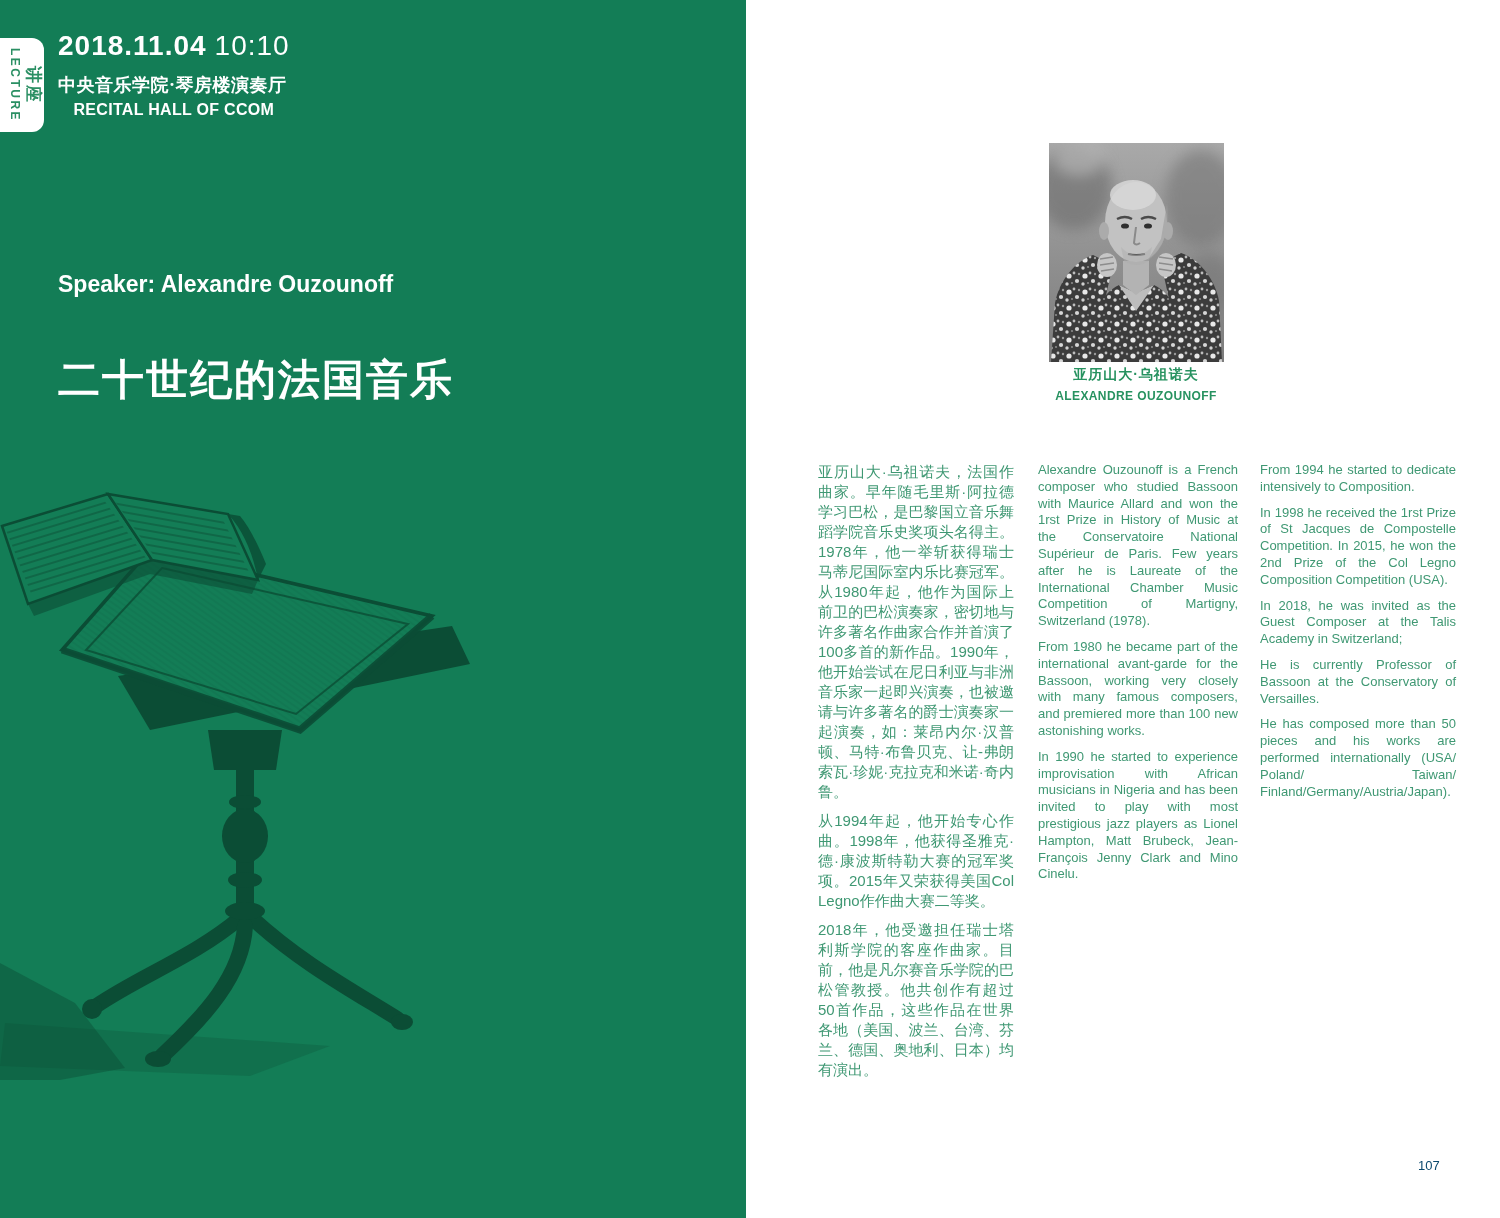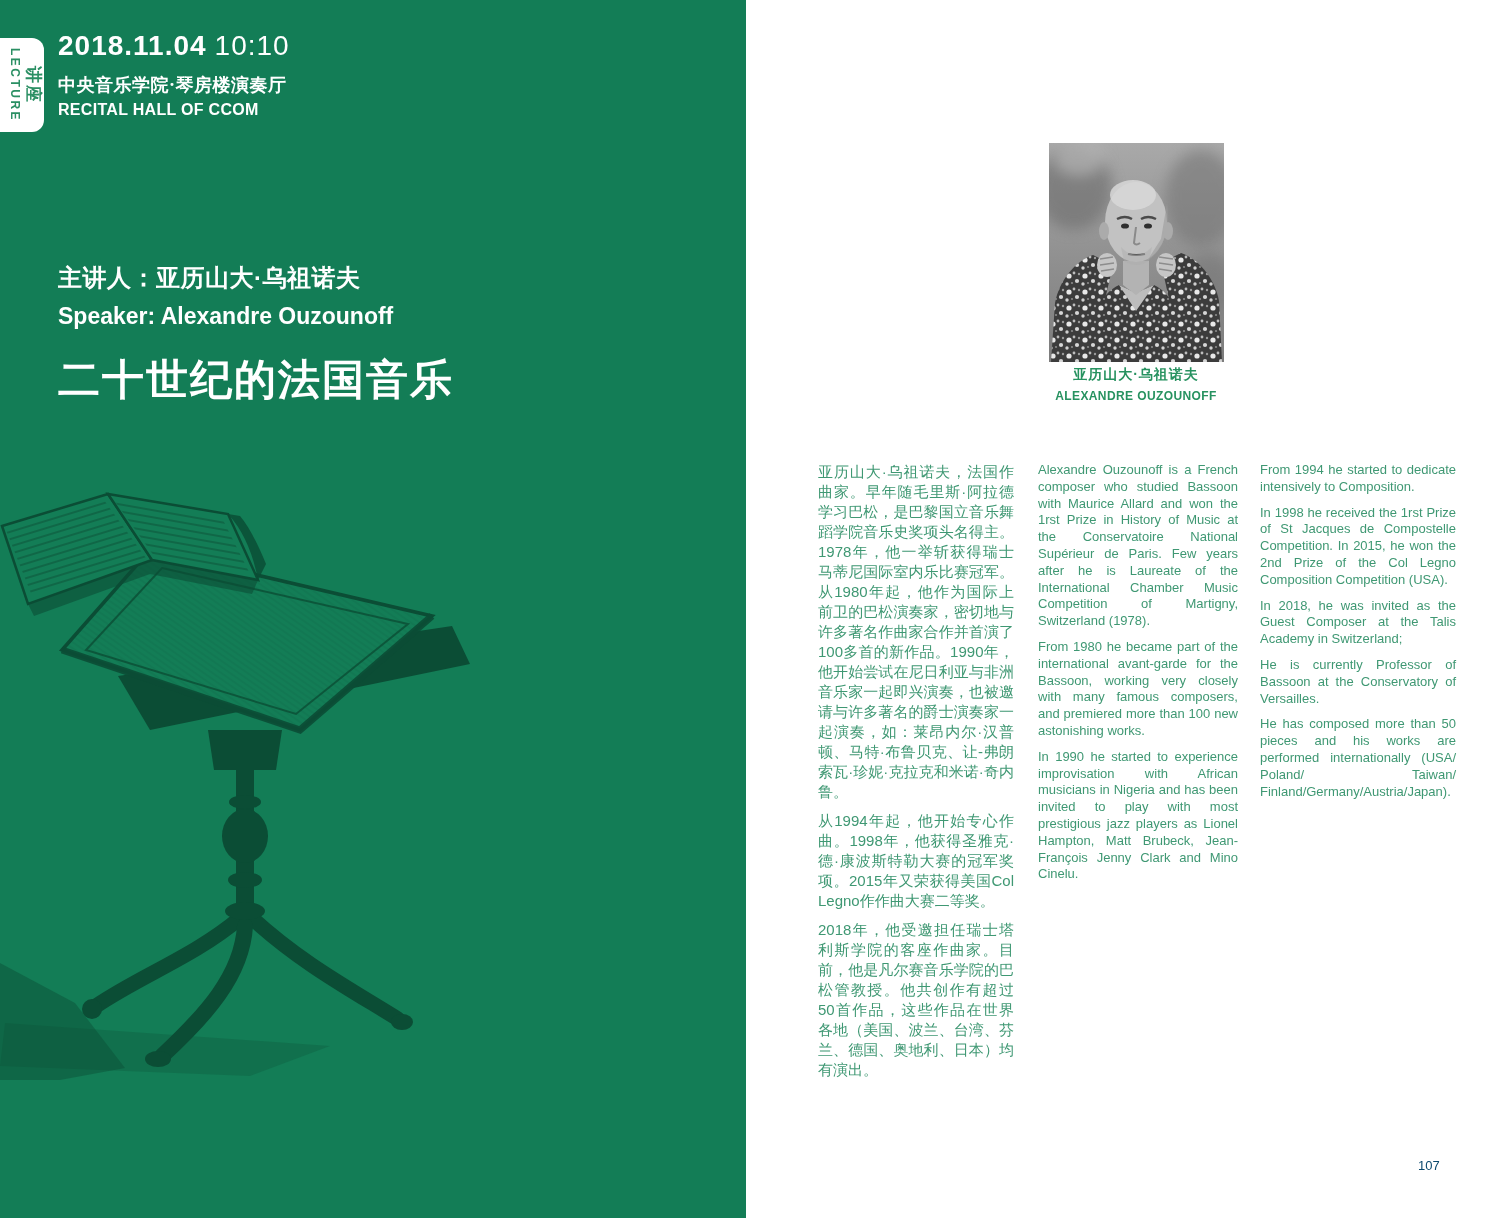--- a/index.html
+++ b/index.html
@@ -13,21 +13,21 @@
        border-radius:0 12px 12px 0;}
   .tab-inner{position:absolute;left:-25px;top:25px;width:94px;height:44px;
        transform:rotate(90deg);text-align:center;color:#2a8f63;}
   .tab-cn{display:block;font-size:17px;font-weight:bold;line-height:22px;letter-spacing:2px;}
   .tab-en{display:block;font-size:12px;font-weight:bold;line-height:15px;letter-spacing:2.5px;}
   .head-block{position:absolute;left:58px;top:30px;color:#ffffff;}
   .date-line{font-size:28px;letter-spacing:1px;}
   .date-strong{font-weight:800;}
   .time{font-weight:400;margin-left:8px;}
   .venue-cn{font-size:18px;font-weight:bold;margin-top:11px;letter-spacing:0.5px;font-family:Liberation Serif, serif;}
-  .venue-en{font-size:16px;font-weight:bold;margin-top:4px;letter-spacing:0.3px;}
+  .venue-en{font-size:16px;font-weight:bold;margin-top:4px;letter-spacing:0.3px;text-align:center;}
   .speaker-block{position:absolute;left:58px;top:262px;color:#ffffff;}
   .speaker-cn{font-size:24px;font-weight:bold;letter-spacing:0.5px;}
   .speaker-en{font-size:23px;font-weight:bold;margin-top:9px;}
   .title-block{position:absolute;left:58px;top:352px;color:#ffffff;}
   .title-cn{font-size:42px;font-weight:bold;letter-spacing:2px;}
   .title-en{font-size:31px;font-weight:bold;margin-top:16px;}
   .title-en .sup{font-size:16px;vertical-align:top;position:relative;top:-3px;}
   .illustration{position:absolute;left:0;top:468px;width:500px;height:612px;}
   
   .right-panel{position:absolute;left:746px;top:0;width:754px;height:1218px;background:#ffffff;}
@@ -59,21 +59,20 @@
 
     <div class="head-block">
       <div class="date-line">
         <span class="date-strong">2018.11.04</span><span class="time">10:10</span>
       </div>
       <div class="venue-cn">中央音乐学院·琴房楼演奏厅</div>
       <div class="venue-en">RECITAL HALL OF CCOM</div>
     </div>
 
     <div class="speaker-block">
-      <div class="speaker-cn">主讲人：亚历山大·乌祖诺夫</div>
       <div class="speaker-en">Speaker: Alexandre Ouzounoff</div>
     </div>
 
     <div class="title-block">
       <div class="title-cn">二十世纪的法国音乐</div>
     </div>
 
     <svg class="illustration" viewBox="0 0 500 612">
       <defs>
         <pattern id="staffL" width="7" height="7" patternUnits="userSpaceOnUse" patternTransform="rotate(-17)">

